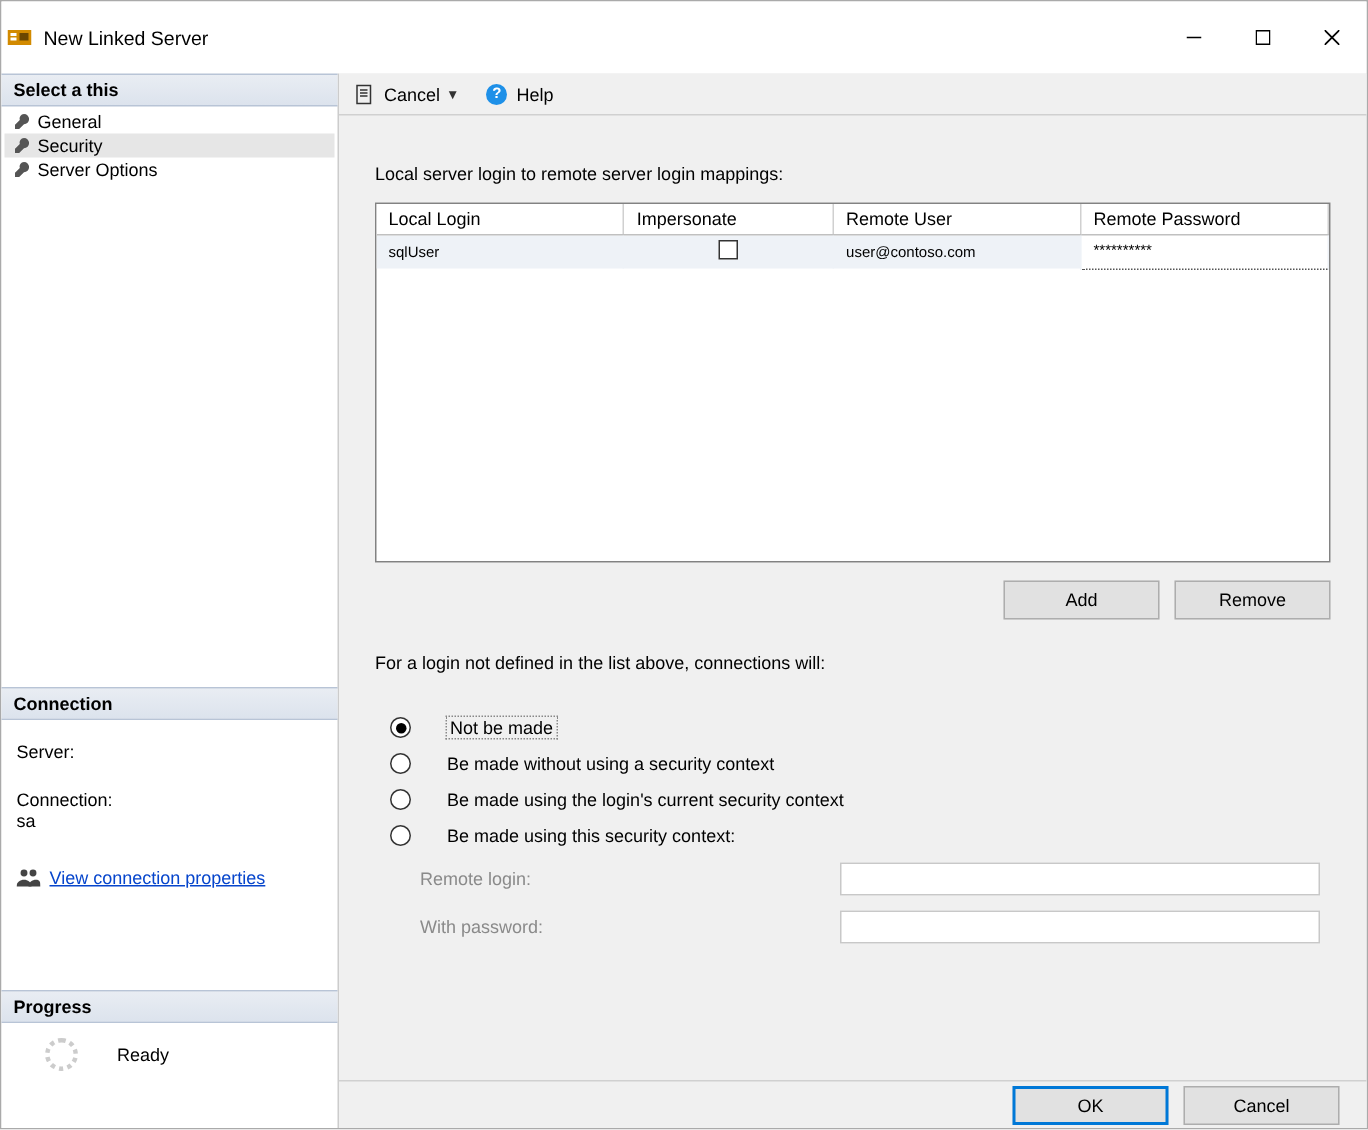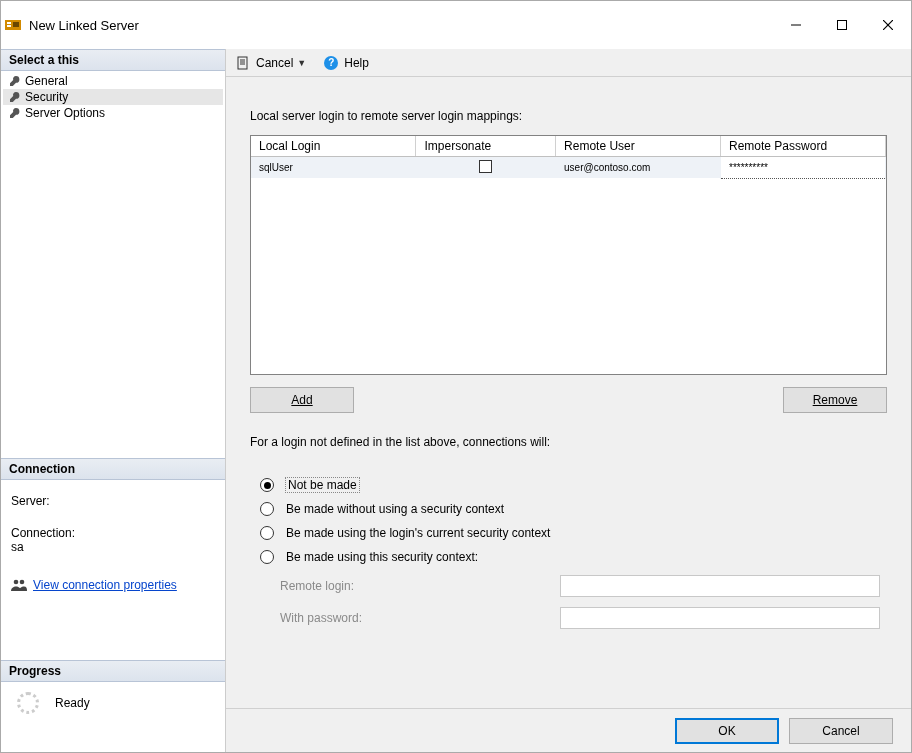--- a/index.html
+++ b/index.html
@@ -19,21 +19,21 @@
 .section-header { background: linear-gradient(#e9edf3, #dce3ed); border-top: 1px solid #b8c4d6; border-bottom: 1px solid #b8c4d6; padding: 3px 8px; font-weight: bold; font-size: 12px; color: #000; }
 .page-list { padding: 2px 2px 10px 2px; }
 .page-item { display: flex; align-items: center; gap: 4px; padding: 1px 6px; cursor: default; }
 .page-item.selected { background: #e6e6e6; }
 .page-item .wrench { width: 12px; height: 12px; display: inline-block; color: #555; }
 .conn-block { padding: 8px 10px; font-size: 12px; }
 .conn-label { margin-top: 6px; }
 .conn-link-row { display: flex; align-items: center; gap: 6px; margin-top: 24px; }
 .conn-link { color: #0645cc; text-decoration: underline; cursor: pointer; }
 .people-icon { width: 16px; height: 14px; display: inline-block; color: #444; }
-.progress-block { padding: 10px 16px; display: flex; align-items: center; gap: 16px; }
+.progress-block { padding: 10px 29px; display: flex; align-items: center; gap: 26px; }
 .spinner { width: 22px; height: 22px; border: 3px dotted #ccc; border-radius: 50%; }
 
 .sidebar-flex { flex: 1; }
 
 
 .main { flex: 1; display: flex; flex-direction: column; background: #f0f0f0; min-width: 0; }
 .toolbar { height: 28px; display: flex; align-items: center; gap: 6px; padding: 0 10px; background: #f0f0f0; border-bottom: 1px solid #d0d0d0; }
 .toolbar .t-icon { width: 14px; height: 14px; display: inline-block; }
 .toolbar .t-label { font-size: 12px; color: #000; }
 .toolbar .drop { font-size: 9px; color: #333; margin-left: -2px; }
@@ -43,36 +43,36 @@
 .content .subhead { font-size: 12px; margin-top: 18px; margin-bottom: 12px; }
 
 .mapping-table { background: #fff; border: 1px solid #828282; height: 240px; width: 100%; border-collapse: collapse; display: block; overflow: hidden; }
 .mapping-table table { width: 100%; border-collapse: collapse; table-layout: fixed; }
 .mapping-table th { text-align: left; font-weight: normal; padding: 3px 8px; border-right: 1px solid #d0d0d0; border-bottom: 1px solid #c0c0c0; background: #fff; font-size: 12px; }
 .mapping-table td { padding: 3px 8px; font-size: 10px; background: #eef2f7; border-right: 1px solid #eef2f7; }
 .mapping-table td.ck { text-align: center; }
 .chk { display: inline-block; width: 13px; height: 13px; border: 1px solid #333; background: #fff; }
 .pw-cell { border: 1px dotted #555; background: #fff !important; }
 
-.btn-row { display: flex; justify-content: space-between; gap: 10px; margin-top: 12px; text-decoration: underline; }
+.btn-row { display: flex; justify-content: flex-end; gap: 10px; margin-top: 12px; }
 .btn { min-width: 104px; height: 26px; background: #e1e1e1; border: 1px solid #adadad; font-size: 12px; cursor: pointer; }
 .btn.primary { border: 2px solid #0078d7; background: #e1e1e1; }
 
 .radio-group { margin-top: 12px; margin-left: 10px; }
-.radio-row { display: flex; align-items: center; gap: 12px; padding: 5px 0; }
+.radio-row { display: flex; align-items: center; gap: 24px; padding: 5px 0; }
 .radio { width: 14px; height: 14px; border: 1px solid #333; border-radius: 50%; display: inline-flex; align-items: center; justify-content: center; background: #fff; }
 .radio.checked::after { content: ""; width: 7px; height: 7px; background: #000; border-radius: 50%; }
 .radio-row.sel .rl { outline: 1px dotted #888; outline-offset: 0; padding: 0 2px; }
 
 .cred-grid { margin-left: 30px; margin-top: 6px; display: grid; grid-template-columns: 280px 320px; row-gap: 10px; align-items: center; }
 .cred-grid .lbl { color: #8a8a8a; }
 .cred-grid input { height: 22px; border: 1px solid #c8c8c8; background: #fff; padding: 0 4px; }
 
 
-.footer { height: 44px; border-top: 1px solid #d0d0d0; background: #f0f0f0; display: flex; justify-content: flex-end; align-items: center; gap: 10px; padding: 0 18px; }
+.footer { height: 32px; border-top: 1px solid #d0d0d0; background: #f0f0f0; display: flex; justify-content: flex-end; align-items: center; gap: 10px; padding: 0 18px; }
 </style>
 </head>
 <body>
 
 <div class="window">
 
   <div class="titlebar">
     <span class="app-icon">
       <svg viewBox="0 0 16 16">
           <rect x="0" y="3" width="16" height="10" fill="#d28a00"></rect>

